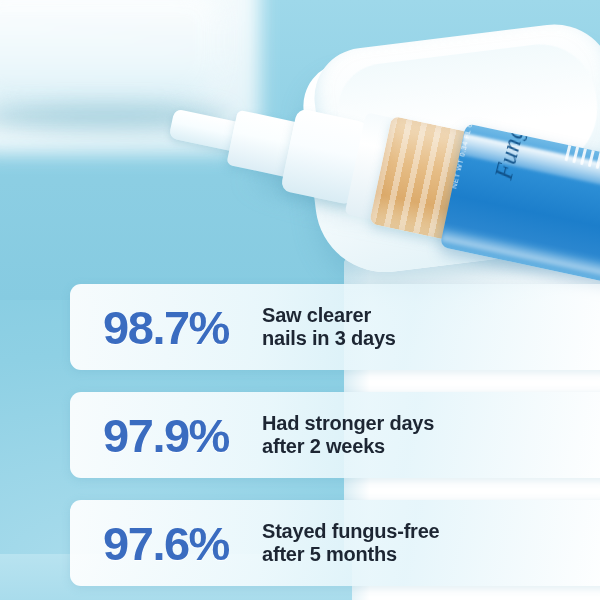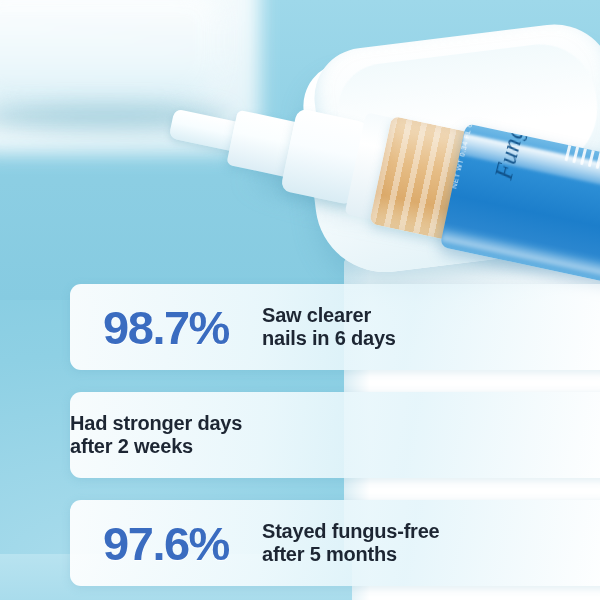--- a/index.html
+++ b/index.html
@@ -239,25 +239,26 @@
   </div>
 
   <div class="bottom-band"></div>
 
   <div class="cards">
 
     <div class="card">
       <div class="pct">98.7%</div>
       <div class="desc">
         <span>Saw clearer</span>
-        <span>nails in 6 days</span>
+        <span>nails in 3 days</span>
       </div>
     </div>
 
     <div class="card">
+      <div class="pct">97.9%</div>
       <div class="desc">
         <span>Had stronger days</span>
         <span>after 2 weeks</span>
       </div>
     </div>
 
     <div class="card">
       <div class="pct">97.6%</div>
       <div class="desc">
         <span>Stayed fungus-free</span>

